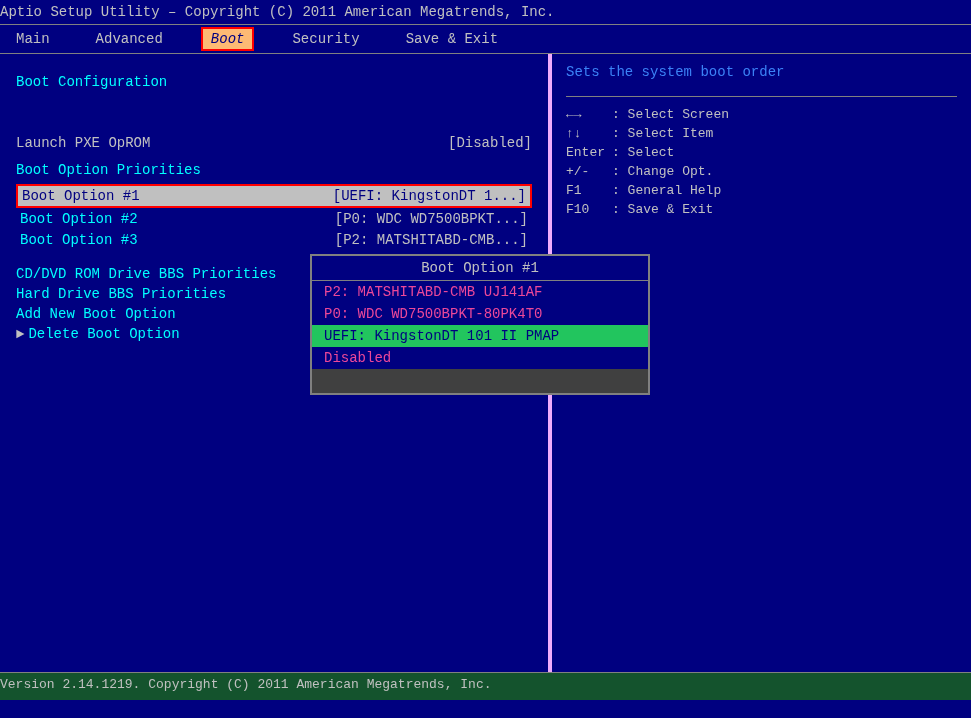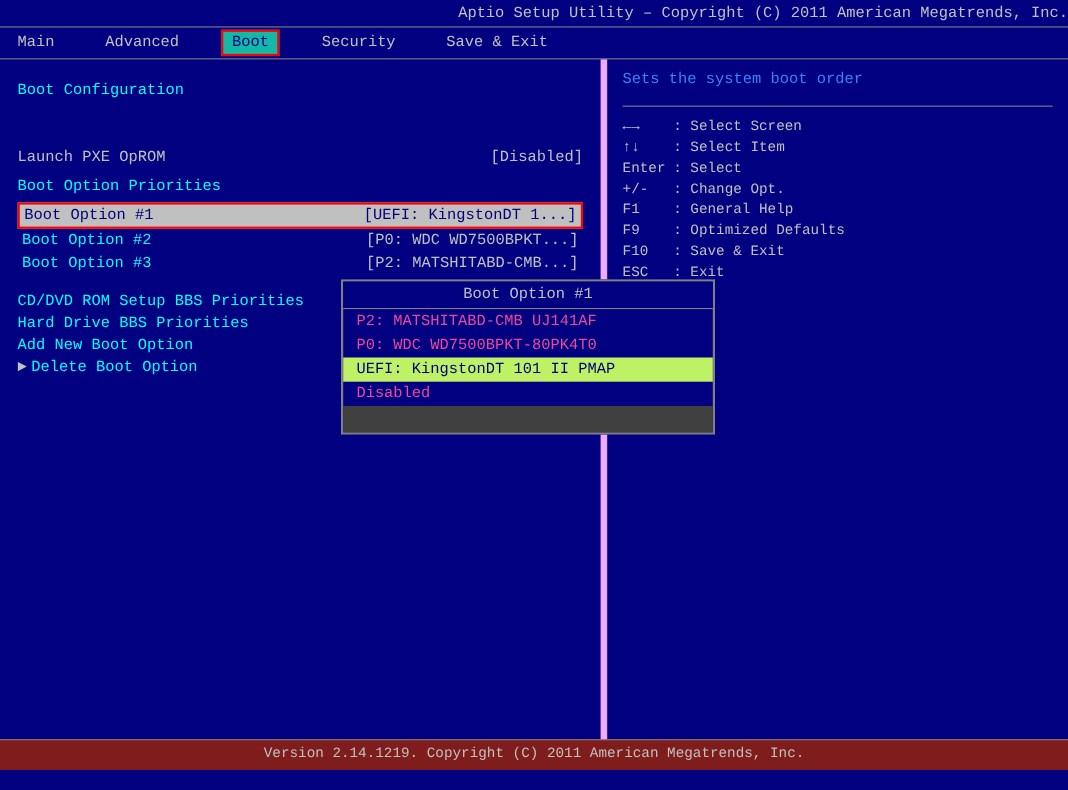--- a/index.html
+++ b/index.html
@@ -10,57 +10,58 @@
       font-family: 'Courier New', Courier, monospace;
       font-size: 14px;
       color: #c0c0c0;
       overflow: hidden;
     }
 
     
     #title-bar {
       background: #000080;
       color: #c0c0c0;
-      text-align: right;
+      text-align: left;
       padding: 4px 0;
       font-size: 14px;
     }
 
     
     #menu-bar {
       background: #000080;
       display: flex;
       align-items: center;
       padding: 2px 8px;
       gap: 30px;
       border-top: 1px solid #808080;
       border-bottom: 1px solid #808080;
     }
     .menu-item {
       color: #c0c0c0;
       cursor: pointer;
       padding: 2px 8px;
     }
     .menu-item.active {
-      background: #14b8a6;
+      background: #fdba74;
       color: #000080;
       border: 2px solid #ff0000;
+      font-style: italic;
     }
 
     
     #main-content {
       display: flex;
       height: 618px;
     }
 
     
     #left-panel {
       width: 552px;
       padding: 10px 16px;
-      border-right: 6px solid #f0abfc;
+      border-right: 4px solid #f0abfc;
       position: relative;
     }
 
     .section-title {
       color: #00ffff;
       margin-bottom: 6px;
       margin-top: 10px;
     }
 
     .config-row {
@@ -122,21 +123,21 @@
       text-align: center;
       padding: 4px;
       border-bottom: 1px solid #808080;
     }
     #dropdown-popup .popup-item {
       padding: 3px 12px;
       color: #ec4899;
       cursor: pointer;
     }
     #dropdown-popup .popup-item.highlighted {
-      background: #bef264;
+      background: #22c55e;
       color: #000080;
     }
     #dropdown-popup .popup-footer {
       background: #404040;
       height: 24px;
     }
 
     
     #right-panel {
       flex: 1;
@@ -155,23 +156,23 @@
       display: flex;
       gap: 6px;
       padding: 2px 0;
       font-size: 13px;
     }
     .key-name { color: #c0c0c0; min-width: 40px; }
     .key-desc { color: #c0c0c0; }
 
     
     #bottom-bar {
-      background: #7f1d1d;
+      background: #14532d;
       border-top: 1px solid #808080;
-      text-align: center;
+      text-align: left;
       padding: 4px 0;
       color: #c0c0c0;
       font-size: 13px;
       height: 28px;
     }
   </style>
 </head>
 <body>
 
 <div id="title-bar">
@@ -207,21 +208,21 @@
           <span class="value">[P0: WDC WD7500BPKT...]</span>
         </div>
         <div class="boot-option-row">
           <span class="label">Boot Option #3</span>
           <span class="value">[P2: MATSHITABD-CMB...]</span>
         </div>
       </div>
 
     <div style="margin-top:14px;" id="menu-links-section">
         <div class="menu-link">
-          <span>CD/DVD ROM Setup BBS Priorities</span>
+          <span>CD/DVD ROM Drive BBS Priorities</span>
         </div>
         <div class="menu-link">
           <span>Hard Drive BBS Priorities</span>
         </div>
         <div class="menu-link">
           <span>Add New Boot Option</span>
         </div>
         <div class="menu-link">
           <span class="arrow">► </span>
           <span>Delete Boot Option</span>
@@ -258,30 +259,22 @@
         </div>
         <div class="key-help">
           <span class="key-name">+/-</span>
           <span class="key-desc">: Change Opt.</span>
         </div>
         <div class="key-help">
           <span class="key-name">F1</span>
           <span class="key-desc">: General Help</span>
         </div>
         <div class="key-help">
-          <span class="key-name">F9</span>
-          <span class="key-desc">: Optimized Defaults</span>
-        </div>
-        <div class="key-help">
           <span class="key-name">F10</span>
           <span class="key-desc">: Save &amp; Exit</span>
-        </div>
-        <div class="key-help">
-          <span class="key-name">ESC</span>
-          <span class="key-desc">: Exit</span>
         </div>
       </div>
   </div>
 </div>
 
 <div id="bottom-bar">
   <span>Version 2.14.1219. Copyright (C) 2011 American Megatrends, Inc.</span>
 </div>
 
 </body></html>

